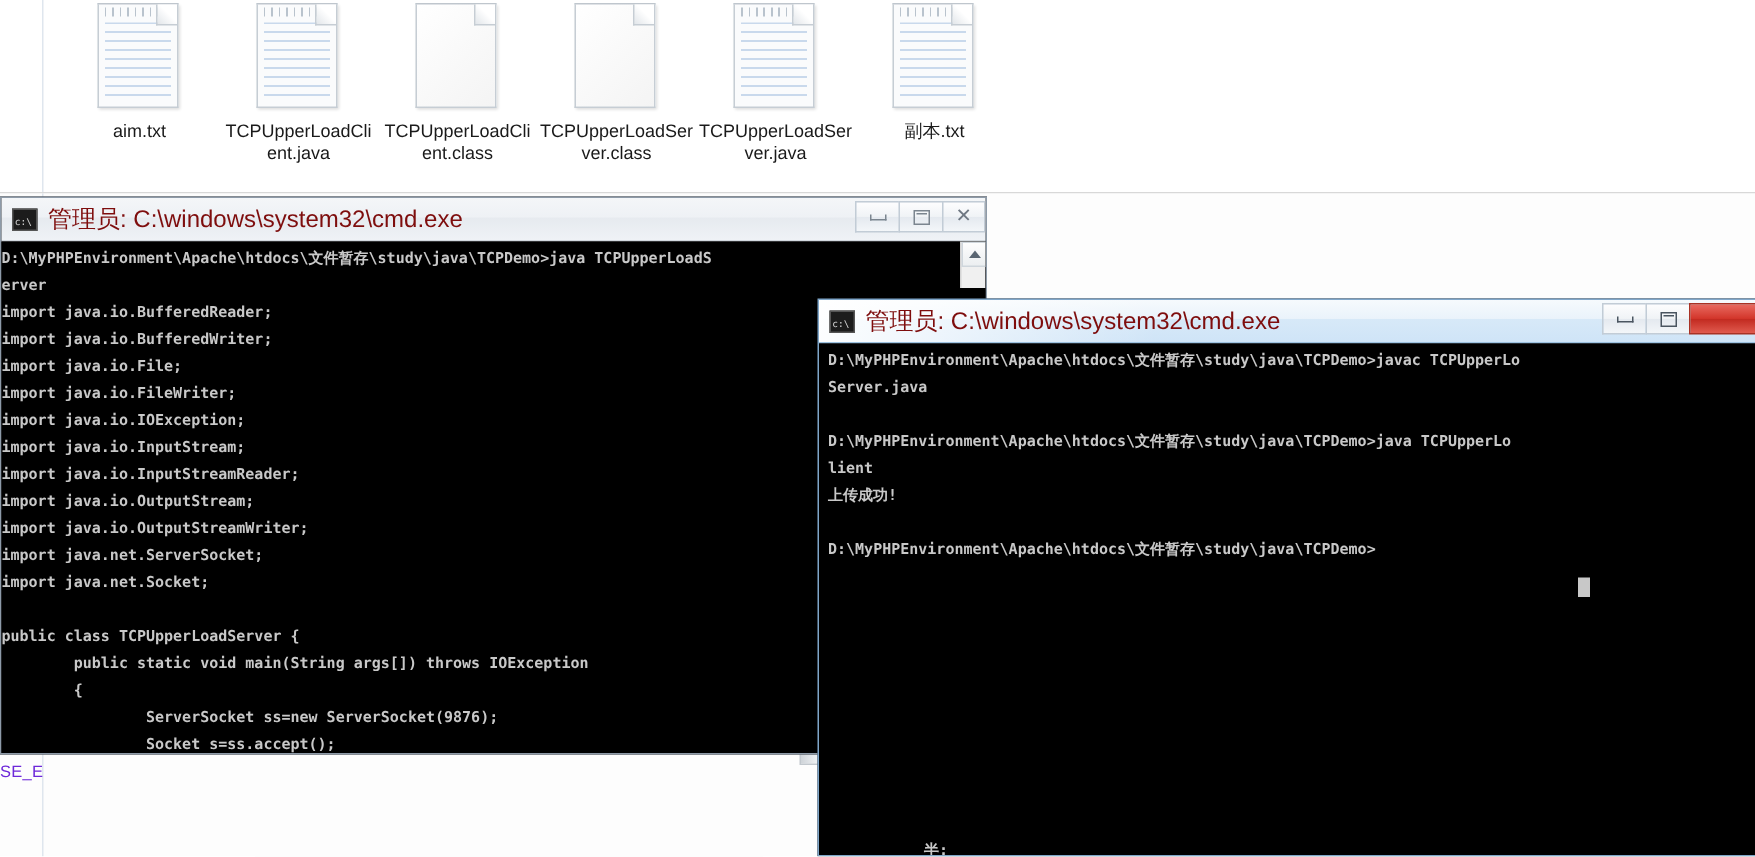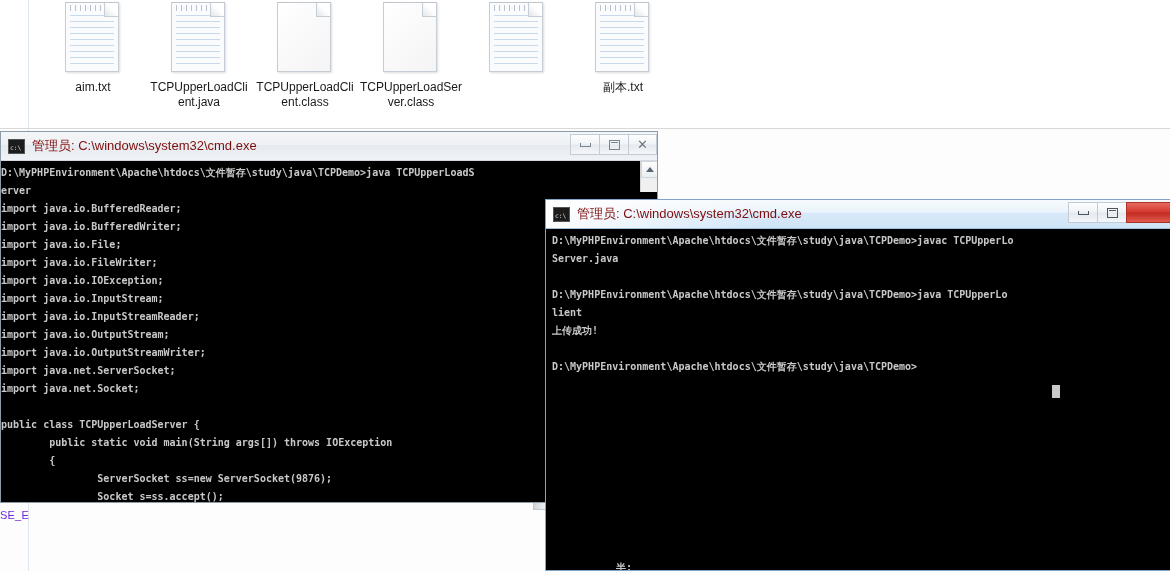--- a/index.html
+++ b/index.html
@@ -178,21 +178,21 @@
     font-size: 7px;
     line-height: 7px;
     padding: 0 0 1px 1px;
     transform: scale(0.9);
     transform-origin: left bottom;
     white-space: nowrap;
   }
   .cmd-title-text {
     position: relative;
     z-index: 2;
-    font-size: 13px;
+    font-size: 16px;
     color: #7e0d0d;
     white-space: nowrap;
     font-family: "Liberation Sans", sans-serif;
   }
 
   .winbtns {
     position: absolute;
     right: 0px; top: 2px;
     display: flex;
     z-index: 3;
@@ -330,20 +330,21 @@
       </div>
 
       <div class="file-item">
         <div class="file-icon">
           <div class="sheet">
             <div class="perfs"></div>
             <div class="lines"></div>
             <div class="fold3"></div>
           </div>
         </div>
+        <div class="file-label">TCPUpperLoadServer.java</div>
       </div>
 
       <div class="file-item">
         <div class="file-icon">
           <div class="sheet">
             <div class="perfs"></div>
             <div class="lines"></div>
             <div class="fold3"></div>
           </div>
         </div>

